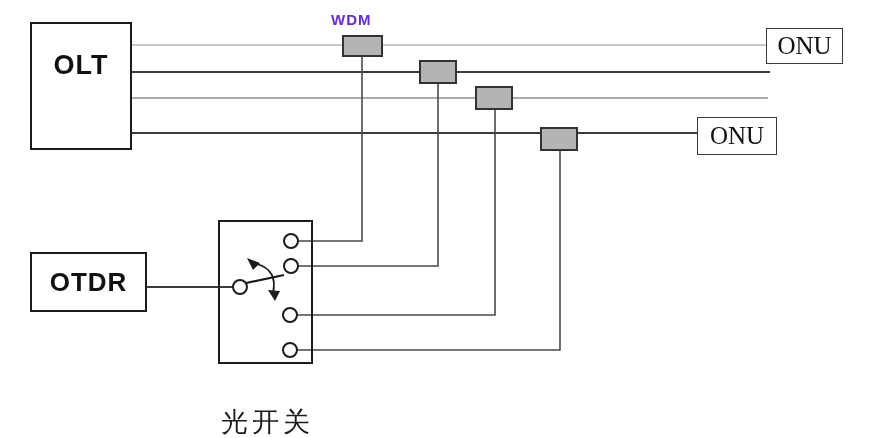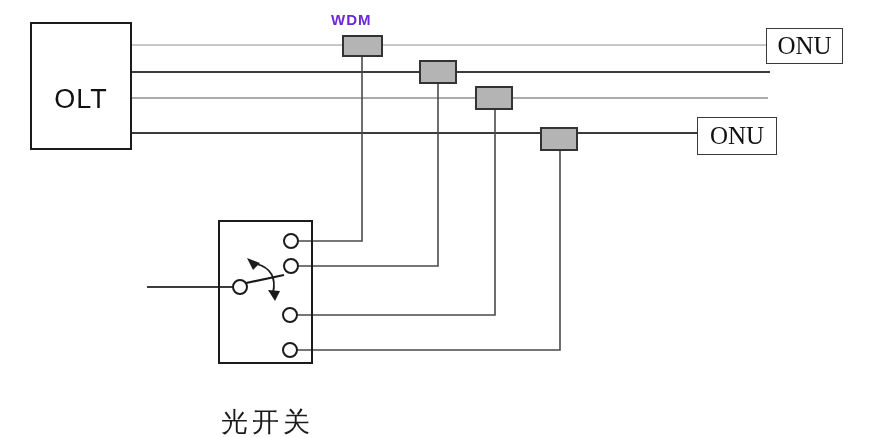--- a/index.html
+++ b/index.html
@@ -9,22 +9,22 @@
   }
   .stage svg.wires { position:absolute; left:0; top:0; z-index:0; }
   .node {
     position:absolute; z-index:1; background:#ffffff;
     display:flex; align-items:center; justify-content:center;
     box-sizing:border-box; color:#111;
   }
   .node-olt {
     left:30px; top:22px; width:102px; height:128px;
     border:2.5px solid #1b1b1b;
-    align-items:center; padding-top:26px;
-    font-size:27px; font-weight:normal; letter-spacing:1px;
+    align-items:flex-start; padding-top:26px;
+    font-size:27px; font-weight:bold; letter-spacing:1px;
   }
   .node-otdr {
     left:30px; top:252px; width:117px; height:60px;
     border:2.5px solid #1b1b1b;
     font-size:26px; font-weight:bold; letter-spacing:1px;
   }
   .node-onu {
     border:1.5px solid #3a3a3a;
     font-family:"Liberation Serif", serif; font-size:25px;
   }
@@ -87,20 +87,23 @@
     <path class="wiper" d="M246 283 L284 275"></path>
     <path class="rot-arc" d="M257 264 Q278 270 273 293"></path>
     <polygon class="arrowhead" points="247,258 260,263 253,270"></polygon>
     <polygon class="arrowhead" points="275,301 268,290 280,291"></polygon>
   </svg>
 
   <div class="node node-olt">
     <span>OLT</span>
   </div>
 
+  <div class="node node-otdr">
+    <span>OTDR</span>
+  </div>
 
   <div class="node node-onu node-onu-top">
     <span>ONU</span>
   </div>
 
   <div class="node node-onu node-onu-bottom">
     <span>ONU</span>
   </div>
 
   <div class="node node-switch"></div>

